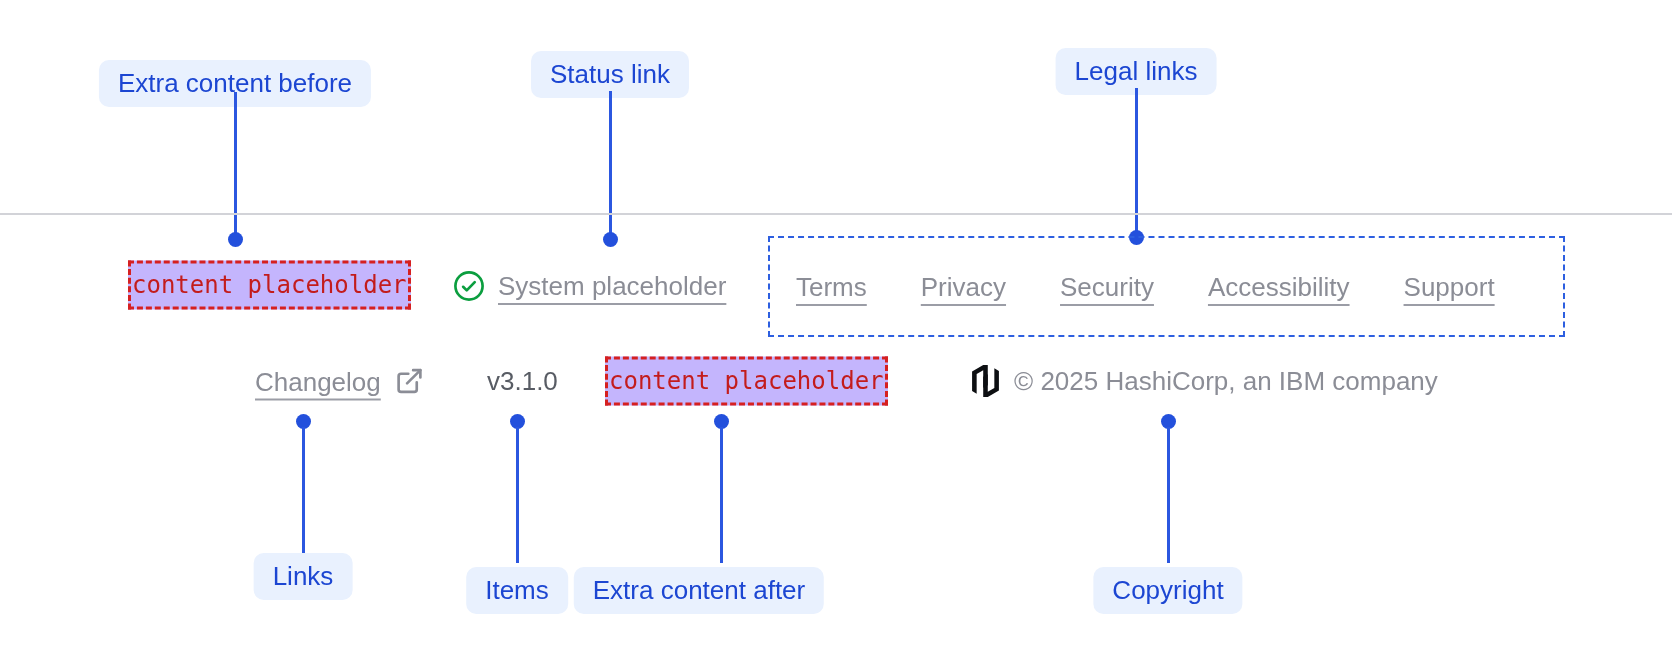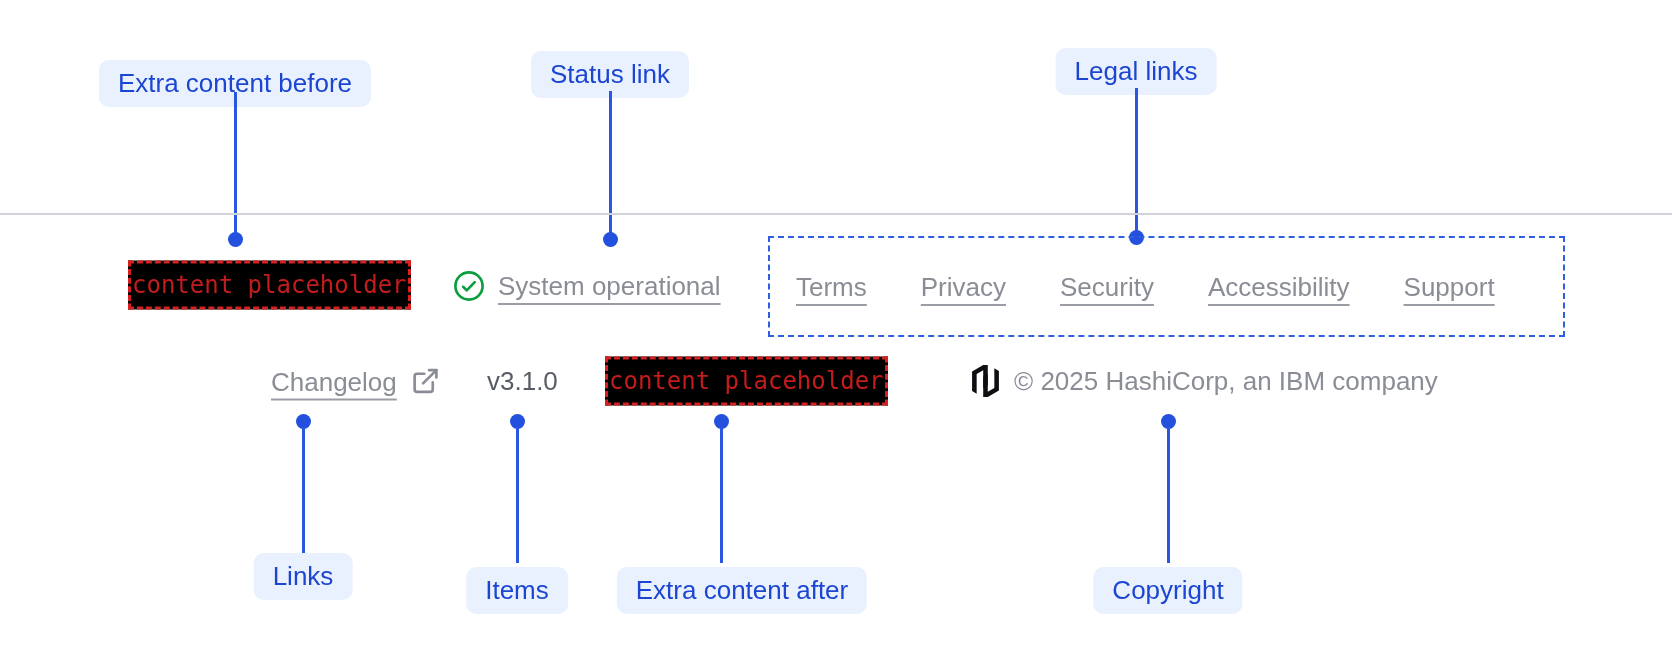--- a/index.html
+++ b/index.html
@@ -46,21 +46,21 @@
     position: absolute;
     left: 0; right: 0; top: 213px;
     height: 2px;
     background: #d2d3d8;
   }
 
   
   .placeholder {
     position: absolute;
     transform: translateY(-50%);
-    background: #000000;
+    background: #c4b5fd;
     border: 3px dashed #d62020;
     color: #c31c1c;
     font-family: "DejaVu Sans Mono", monospace;
     font-size: 24px;
     line-height: 1;
     padding: 9px 1px 10px;
     white-space: nowrap;
   }
 
   
@@ -132,32 +132,32 @@
     <span>content placeholder</span>
   </div>
 
   <div class="hgroup" style="left:453px; top:286px; gap:13px;">
     <span>
       <svg width="32" height="32" viewBox="0 0 24 24" fill="none" stroke="#0b9e3f" stroke-width="2" stroke-linecap="round" stroke-linejoin="round">
         <circle cx="12" cy="12" r="10.2"></circle>
         <path d="M7.6 12.6l2.7 2.7 6-6.2"></path>
       </svg>
     </span>
-    <span class="flink">System operational</span>
+    <span class="flink">System placeholder</span>
   </div>
 
   <div class="legal-box">
     <a class="flink">Terms</a>
     <a class="flink">Privacy</a>
     <a class="flink">Security</a>
     <a class="flink">Accessibility</a>
     <a class="flink">Support</a>
   </div>
 
-  <div class="hgroup" style="left:255px; top:381px; gap:14px;margin-left:16px;">
+  <div class="hgroup" style="left:255px; top:381px; gap:14px;">
     <span class="flink">Changelog</span>
     <span>
       <svg width="29" height="29" viewBox="0 0 24 24" fill="none" stroke="#8b8d96" stroke-width="2.2" stroke-linecap="round" stroke-linejoin="round">
         <path d="M18 13v6a2 2 0 0 1-2 2H5a2 2 0 0 1-2-2V8a2 2 0 0 1 2-2h6"></path>
         <polyline points="15 3 21 3 21 9"></polyline>
         <line x1="10" y1="14" x2="21" y2="3"></line>
       </svg>
     </span>
   </div>
 
@@ -187,20 +187,20 @@
   <div class="cline" style="left:719.5px; top:427px; height:136px;"></div>
   <div class="cdot" style="left:1161px; top:414px;"></div>
   <div class="cline" style="left:1166.5px; top:427px; height:136px;"></div>
 
   <div class="pill" style="left:303px; top:553px;">
     <span>Links</span>
   </div>
   <div class="pill" style="left:517px; top:567px;">
     <span>Items</span>
   </div>
-  <div class="pill" style="left:742px; top:567px;">
+  <div class="pill" style="left:699px; top:567px;">
     <span>Extra content after</span>
   </div>
   <div class="pill" style="left:1168px; top:567px;">
     <span>Copyright</span>
   </div>
 
 </div>
 
 </body></html>

